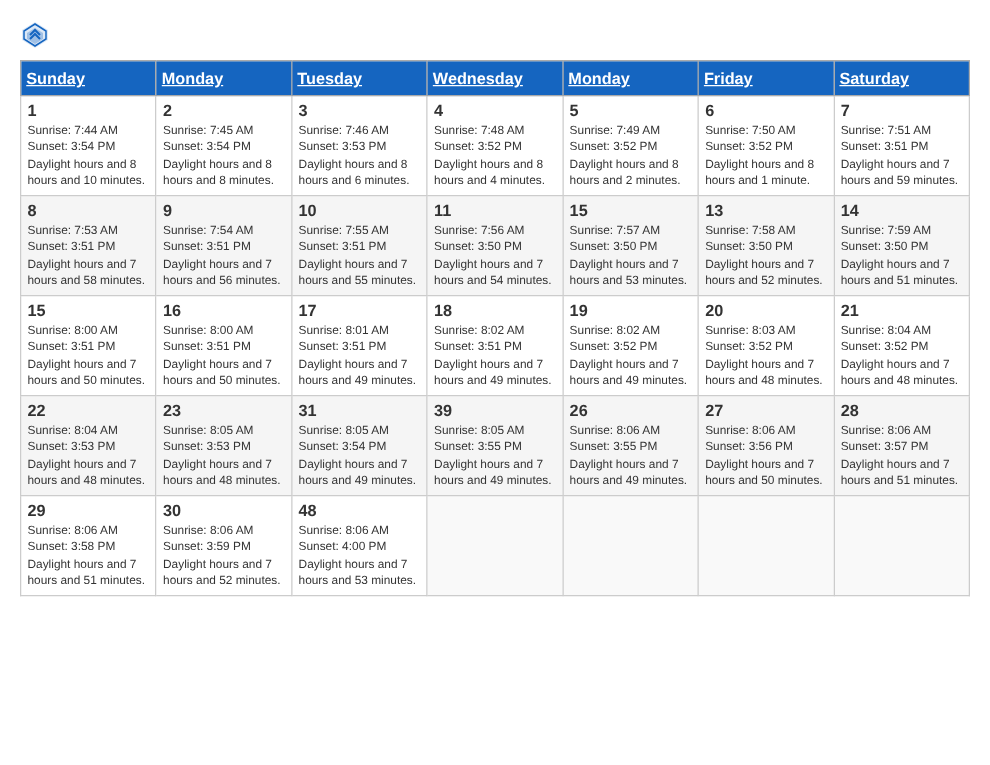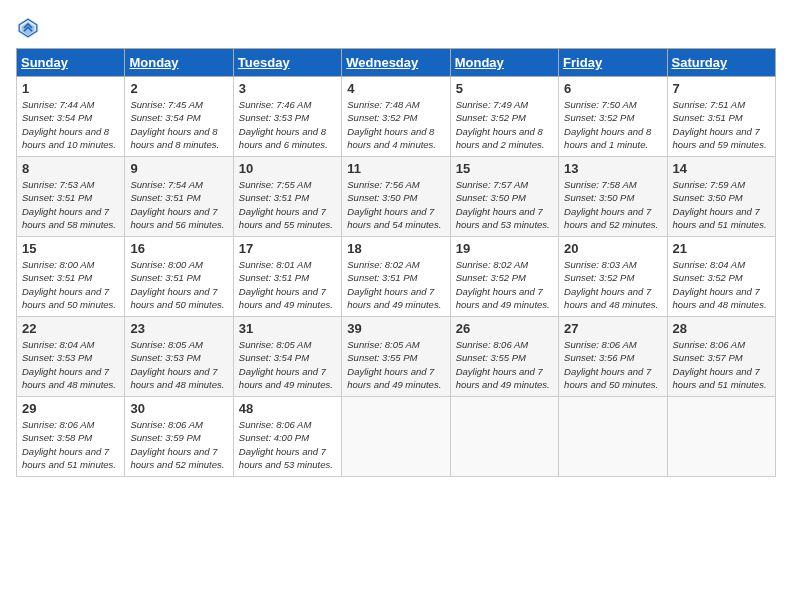--- a/index.html
+++ b/index.html
@@ -82,21 +82,20 @@
     .day-number {
       font-size: 13px;
       font-weight: bold;
       display: block;
       margin-bottom: 2px;
     }
     .day-info {
       font-size: 9.5px;
       line-height: 1.4;
       color: #333;
-      font-style: italic;
     }
     .empty-cell {
       background: #f9f9f9 !important;
     }
   </style>
 </head>
 <body>
 
 <div class="header">
   <div class="logo">

